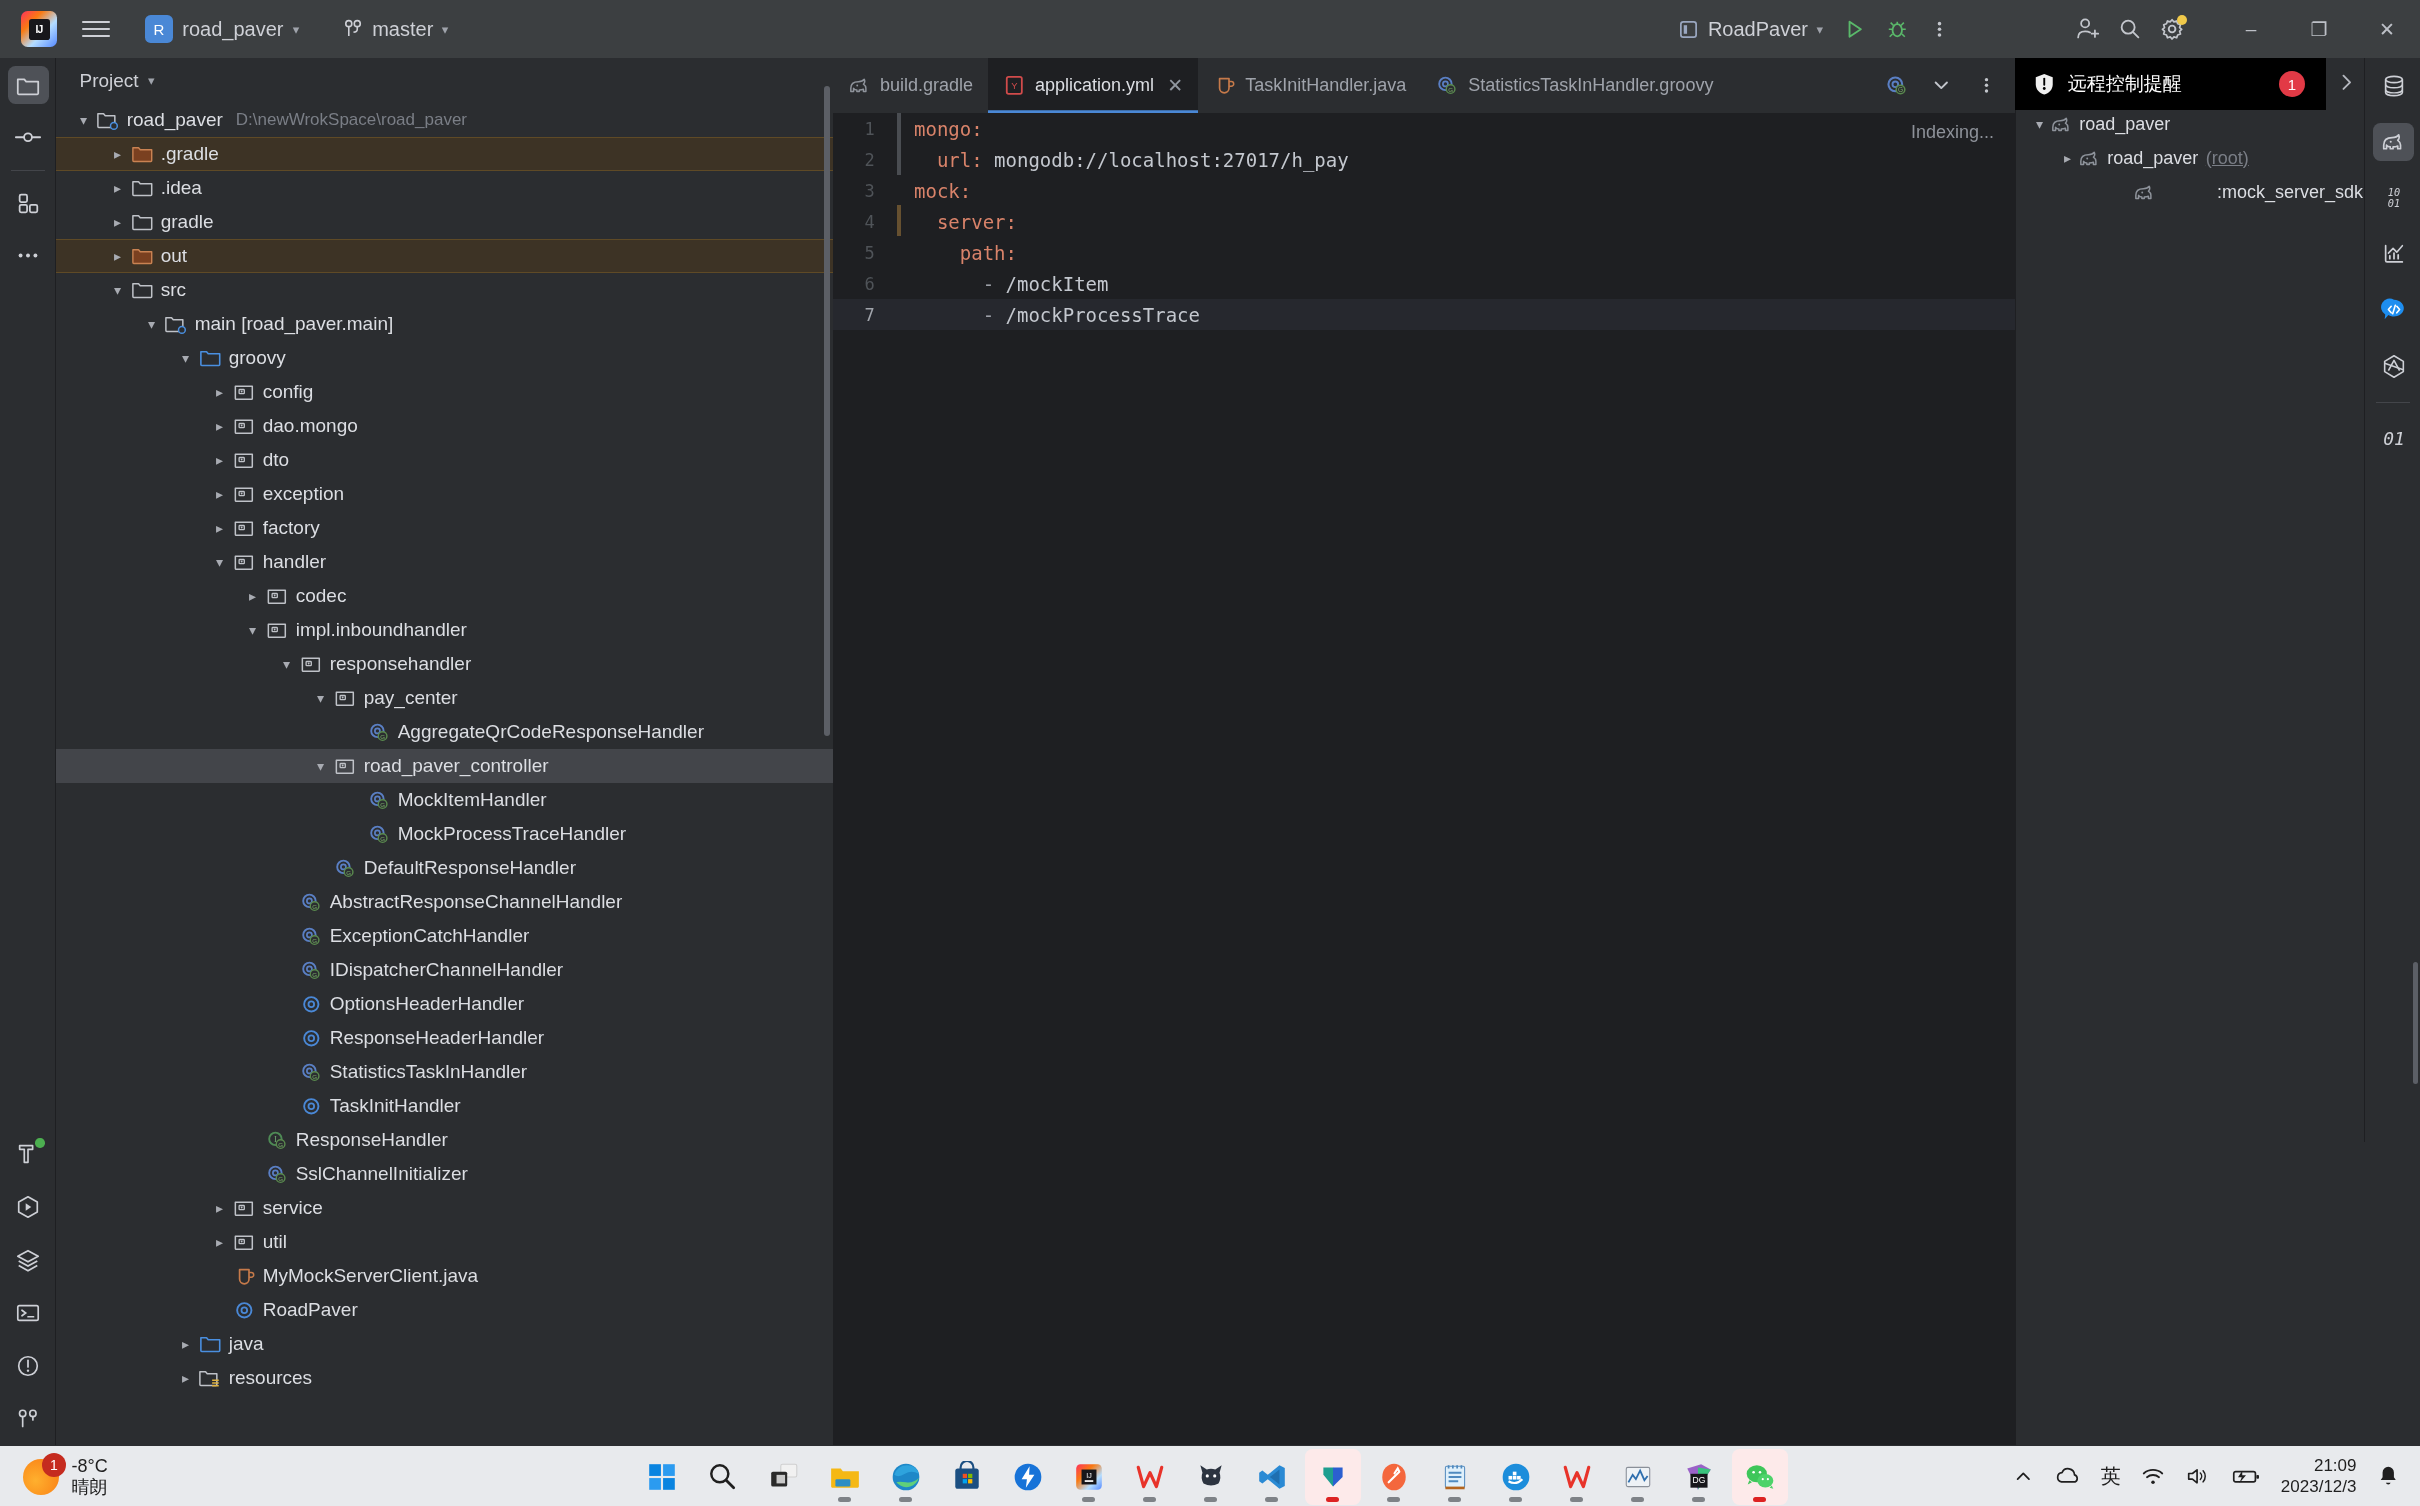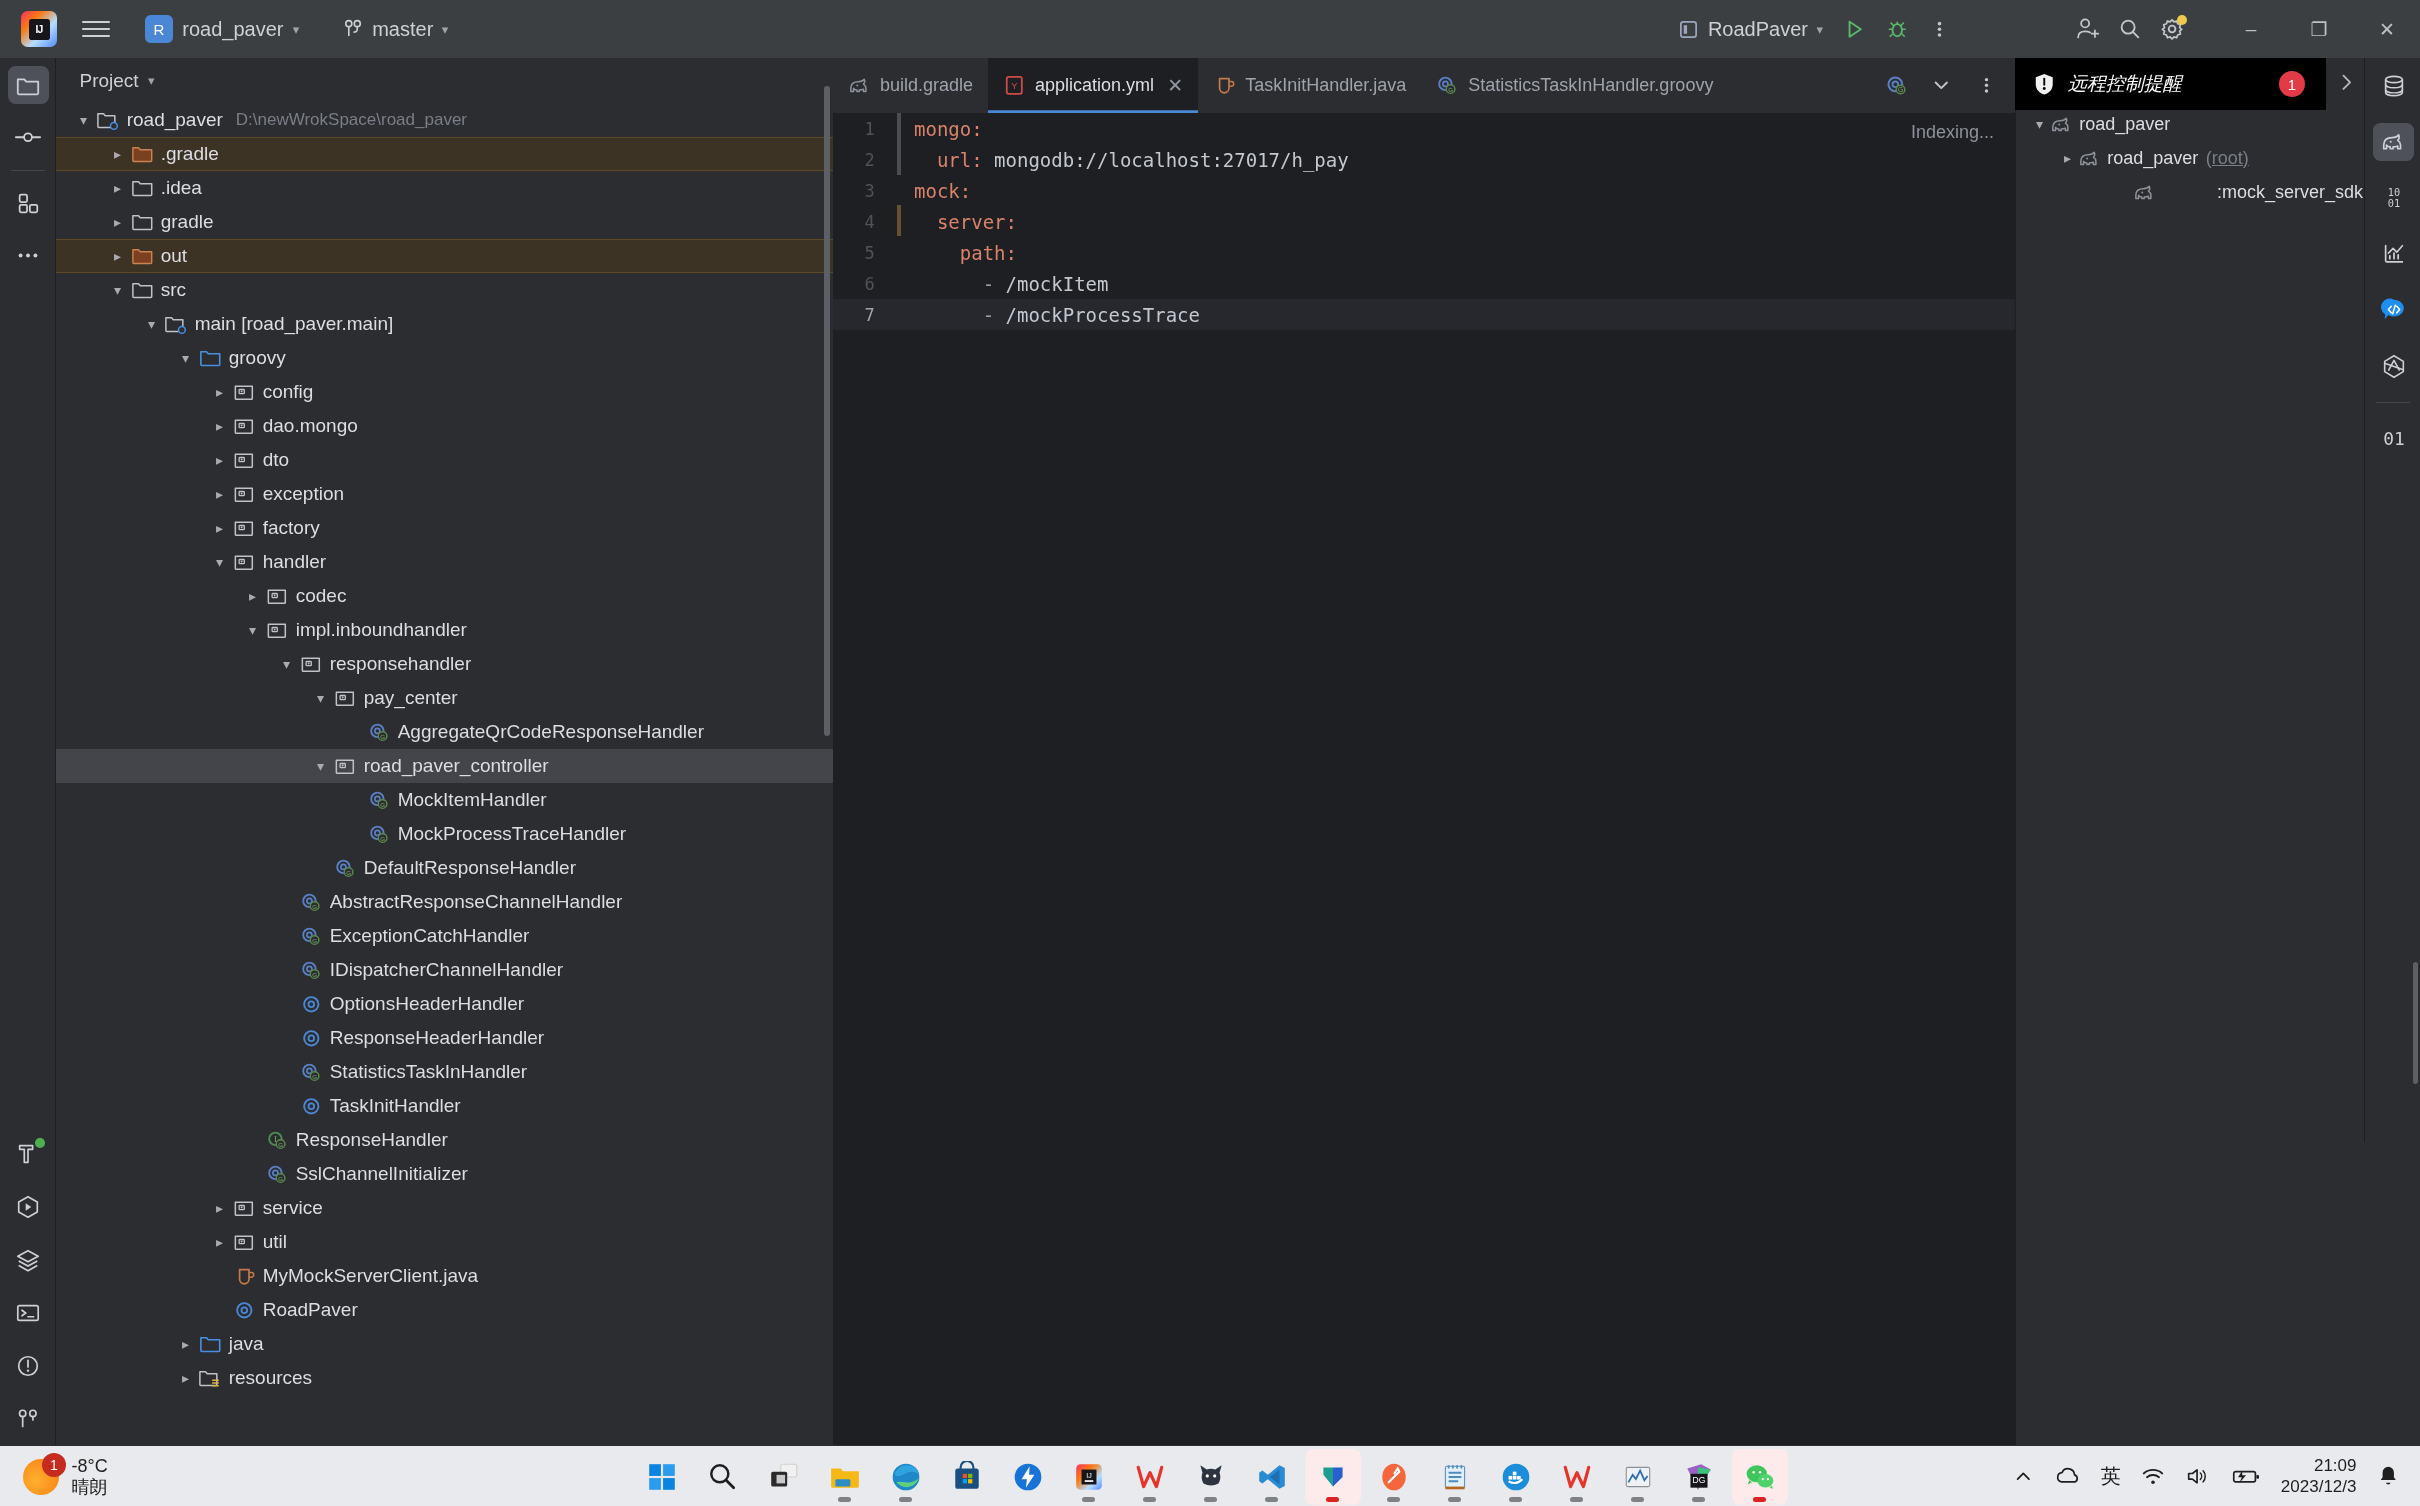--- a/index.html
+++ b/index.html
@@ -110,33 +110,33 @@
   .gp-btn { width: 34px; height: 34px; display: flex; align-items: center;
     justify-content: center; cursor: pointer; color: #b5b8bf; border-radius: 4.7px; }
   .gp-sep { width: 0.9px; height: 21px; background: #4a4d52; margin: 0 5.6px; }
   .gp-row { display: flex; align-items: center; height: 34px; cursor: pointer;
     padding-left: 7.5px; white-space: nowrap; }
   .gp-label { color: #dcdee3; font-size: 18px; margin-left: 6.6px; }
   .gp-sub { color: #7a7e86; font-size: 18px; margin-left: 7.5px; text-decoration: underline; }
 
   
   .rail-r { position: absolute; right: 0; top: 58px; width: 57px; height: 1084px;
-    background: #2b2d30; border-left: 0.9px solid #1e1f22; }
+    background: #2b2d30; border-left: 0.9px solid #1e1f22; font-style: italic; }
   .rr-btn { width: 57px; height: 56px; display: flex; align-items: center;
     justify-content: center; cursor: pointer; color: #ced0d6; }
   .rr-btn.sel .rb-box { background: #4e5157; border-radius: 7.5px; }
   .rr-sep { width: 34px; height: 0.9px; background: #43454a; margin: 7.5px 11.3px; }
   .rr-scroll { position: absolute; right: 2.8px; top: 904px; width: 5.6px; height: 122px;
     background: #5c5f66; border-radius: 2.8px; }
 
   
   .notif { position: absolute; left: 2015px; top: 58px; width: 311px; height: 52px;
     background: #000; display: flex; align-items: center; padding-left: 17px; gap: 11.3px;
     z-index: 50; }
-  .notif-title { color: #fff; font-size: 19px; font-style: italic; }
+  .notif-title { color: #fff; font-size: 19px; }
   .notif-badge { position: absolute; right: 21px; width: 26px; height: 26px;
     border-radius: 50%; background: #e23a46; color: #fff; font-size: 15px;
     display: flex; align-items: center; justify-content: center; }
 
   
   .taskbar { position: absolute; left: 0; bottom: 0; width: 2421px; height: 61px;
     background: #e8eaed; display: flex; align-items: center; }
   .weather { display: flex; align-items: center; gap: 13px; margin-left: 22.6px; }
   .w-sun { position: relative; width: 36px; height: 36px; border-radius: 50%;
     background: radial-gradient(circle at 35% 60%, #ffb02e 0%, #f97a12 100%); }

